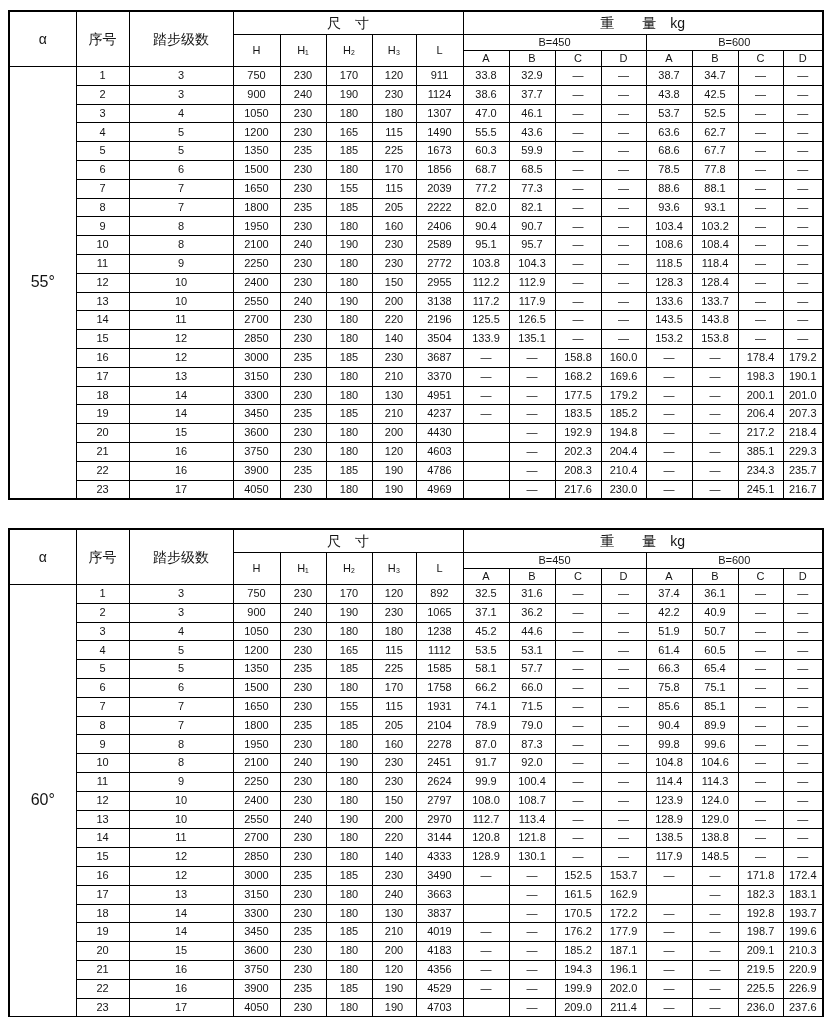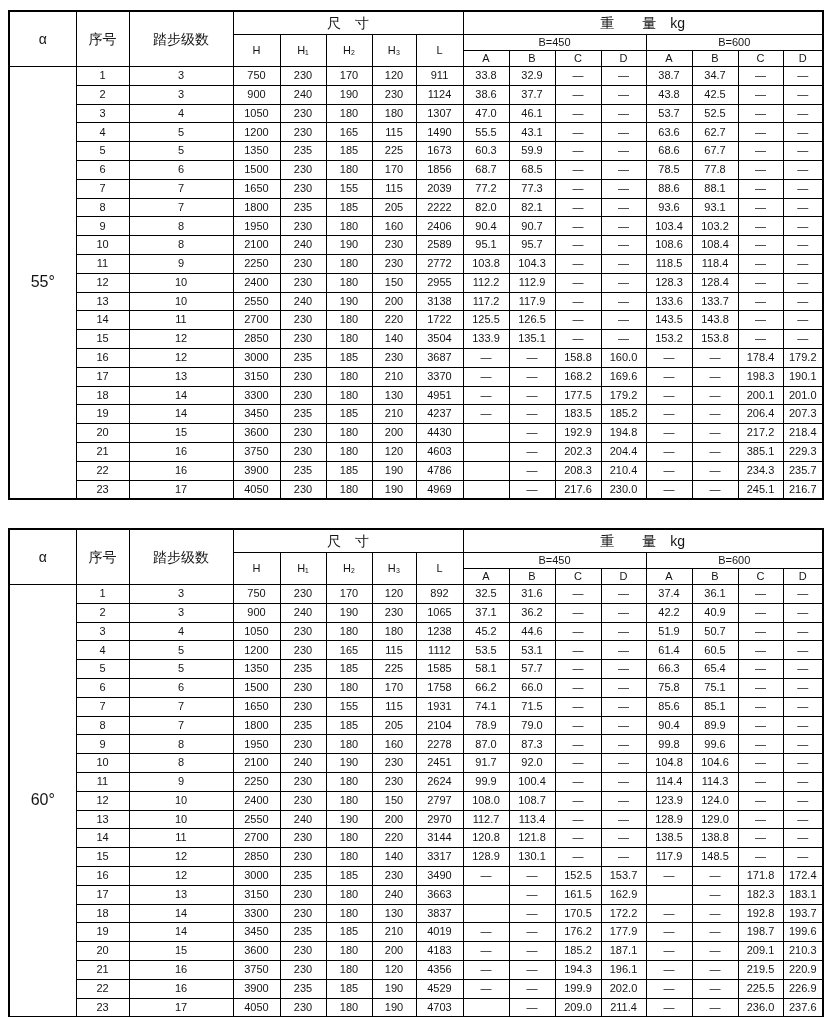--- a/index.html
+++ b/index.html
@@ -124,21 +124,21 @@
         </tr>
         <tr data-name="table-row">
           <td data-name="cell">4</td>
           <td data-name="cell">5</td>
           <td data-name="cell">1200</td>
           <td data-name="cell">230</td>
           <td data-name="cell">165</td>
           <td data-name="cell">115</td>
           <td data-name="cell">1490</td>
           <td data-name="cell">55.5</td>
-          <td data-name="cell">43.1</td>
+          <td data-name="cell">43.6</td>
           <td data-name="cell">—</td>
           <td data-name="cell">—</td>
           <td data-name="cell">63.6</td>
           <td data-name="cell">62.7</td>
           <td data-name="cell">—</td>
           <td data-name="cell">—</td>
         </tr>
         <tr data-name="table-row">
           <td data-name="cell">5</td>
           <td data-name="cell">5</td>
@@ -292,21 +292,21 @@
           <td data-name="cell">—</td>
           <td data-name="cell">—</td>
         </tr>
         <tr data-name="table-row">
           <td data-name="cell">14</td>
           <td data-name="cell">11</td>
           <td data-name="cell">2700</td>
           <td data-name="cell">230</td>
           <td data-name="cell">180</td>
           <td data-name="cell">220</td>
-          <td data-name="cell">1722</td>
+          <td data-name="cell">2196</td>
           <td data-name="cell">125.5</td>
           <td data-name="cell">126.5</td>
           <td data-name="cell">—</td>
           <td data-name="cell">—</td>
           <td data-name="cell">143.5</td>
           <td data-name="cell">143.8</td>
           <td data-name="cell">—</td>
           <td data-name="cell">—</td>
         </tr>
         <tr data-name="table-row">
@@ -751,21 +751,21 @@
           <td data-name="cell">—</td>
           <td data-name="cell">—</td>
         </tr>
         <tr data-name="table-row">
           <td data-name="cell">15</td>
           <td data-name="cell">12</td>
           <td data-name="cell">2850</td>
           <td data-name="cell">230</td>
           <td data-name="cell">180</td>
           <td data-name="cell">140</td>
-          <td data-name="cell">3317</td>
+          <td data-name="cell">4333</td>
           <td data-name="cell">128.9</td>
           <td data-name="cell">130.1</td>
           <td data-name="cell">—</td>
           <td data-name="cell">—</td>
           <td data-name="cell">117.9</td>
           <td data-name="cell">148.5</td>
           <td data-name="cell">—</td>
           <td data-name="cell">—</td>
         </tr>
         <tr data-name="table-row">

